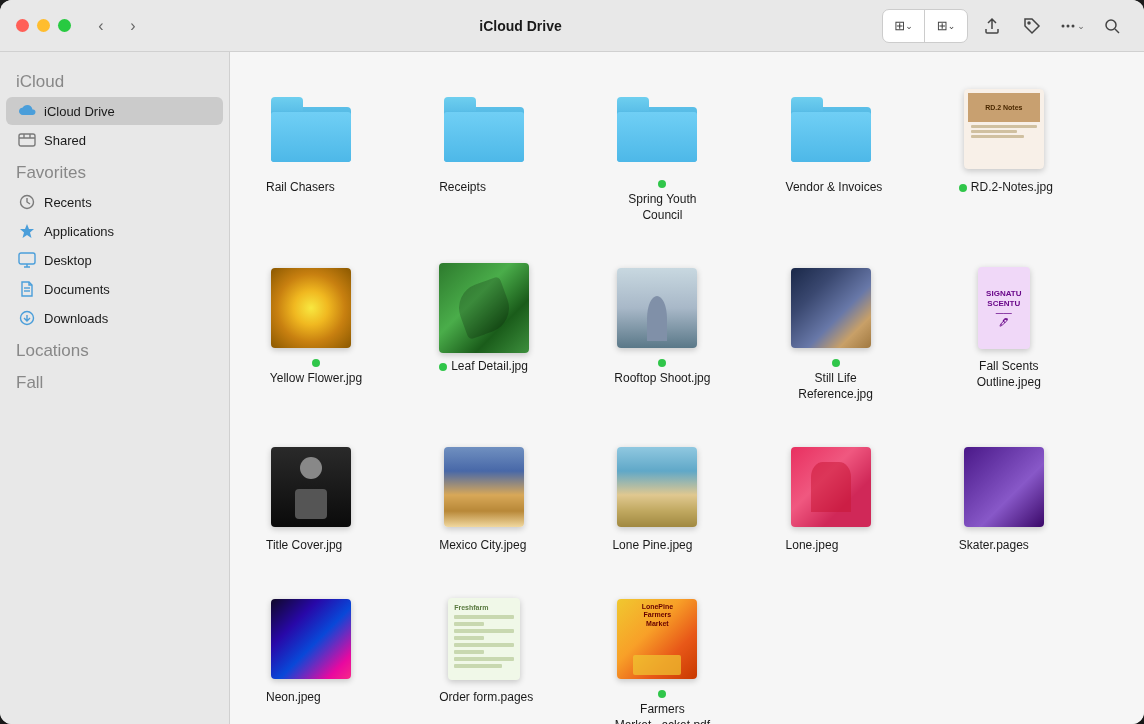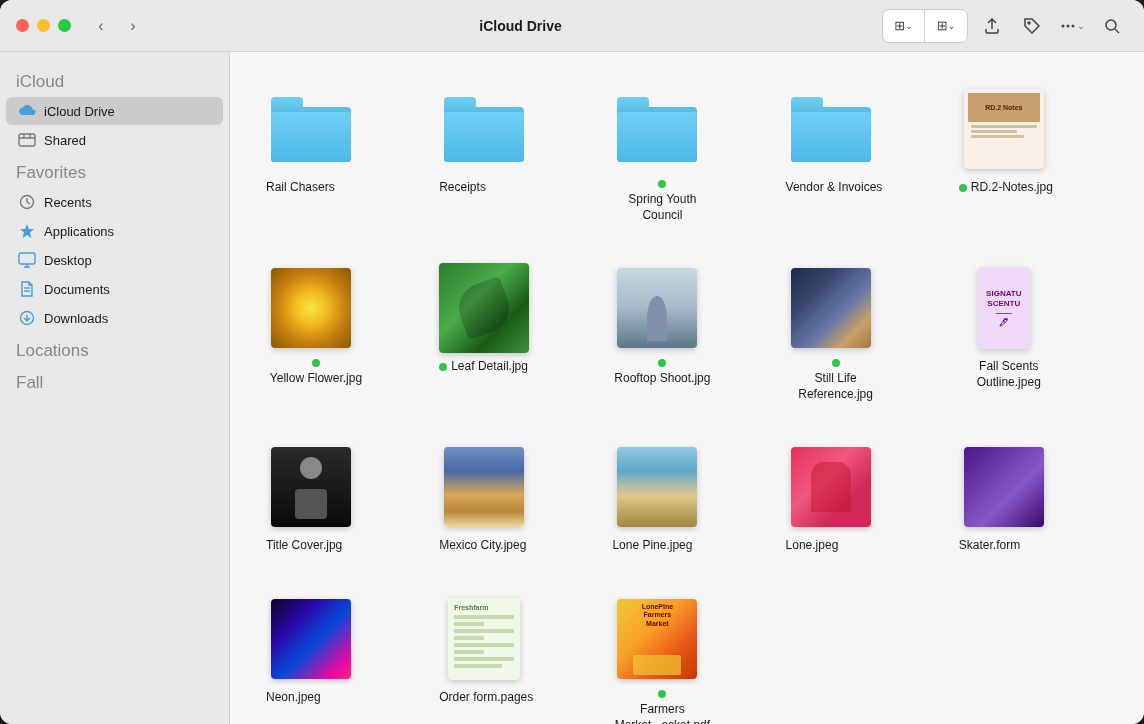--- a/index.html
+++ b/index.html
@@ -586,21 +586,21 @@
             </div>
           </div>
           <div class="file-label">Lone.jpeg</div>
         </div>
 
         <div class="file-item">
           <div class="file-thumb">
             <div class="photo-thumb" style="background: linear-gradient(135deg, #4a1888 0%, #6838a8 30%, #8858c8 60%, #3a0868 100%);">
             </div>
           </div>
-          <div class="file-label">Skater.form</div>
+          <div class="file-label">Skater.pages</div>
         </div>
 
         <div class="file-item">
           <div class="file-thumb">
             <div class="photo-thumb" style="background: linear-gradient(135deg, #100828 0%, #2808a8 30%, #0848d8 55%, #e808a0 85%, #f82888 100%);">
             </div>
           </div>
           <div class="file-label">Neon.jpeg</div>
         </div>
 

